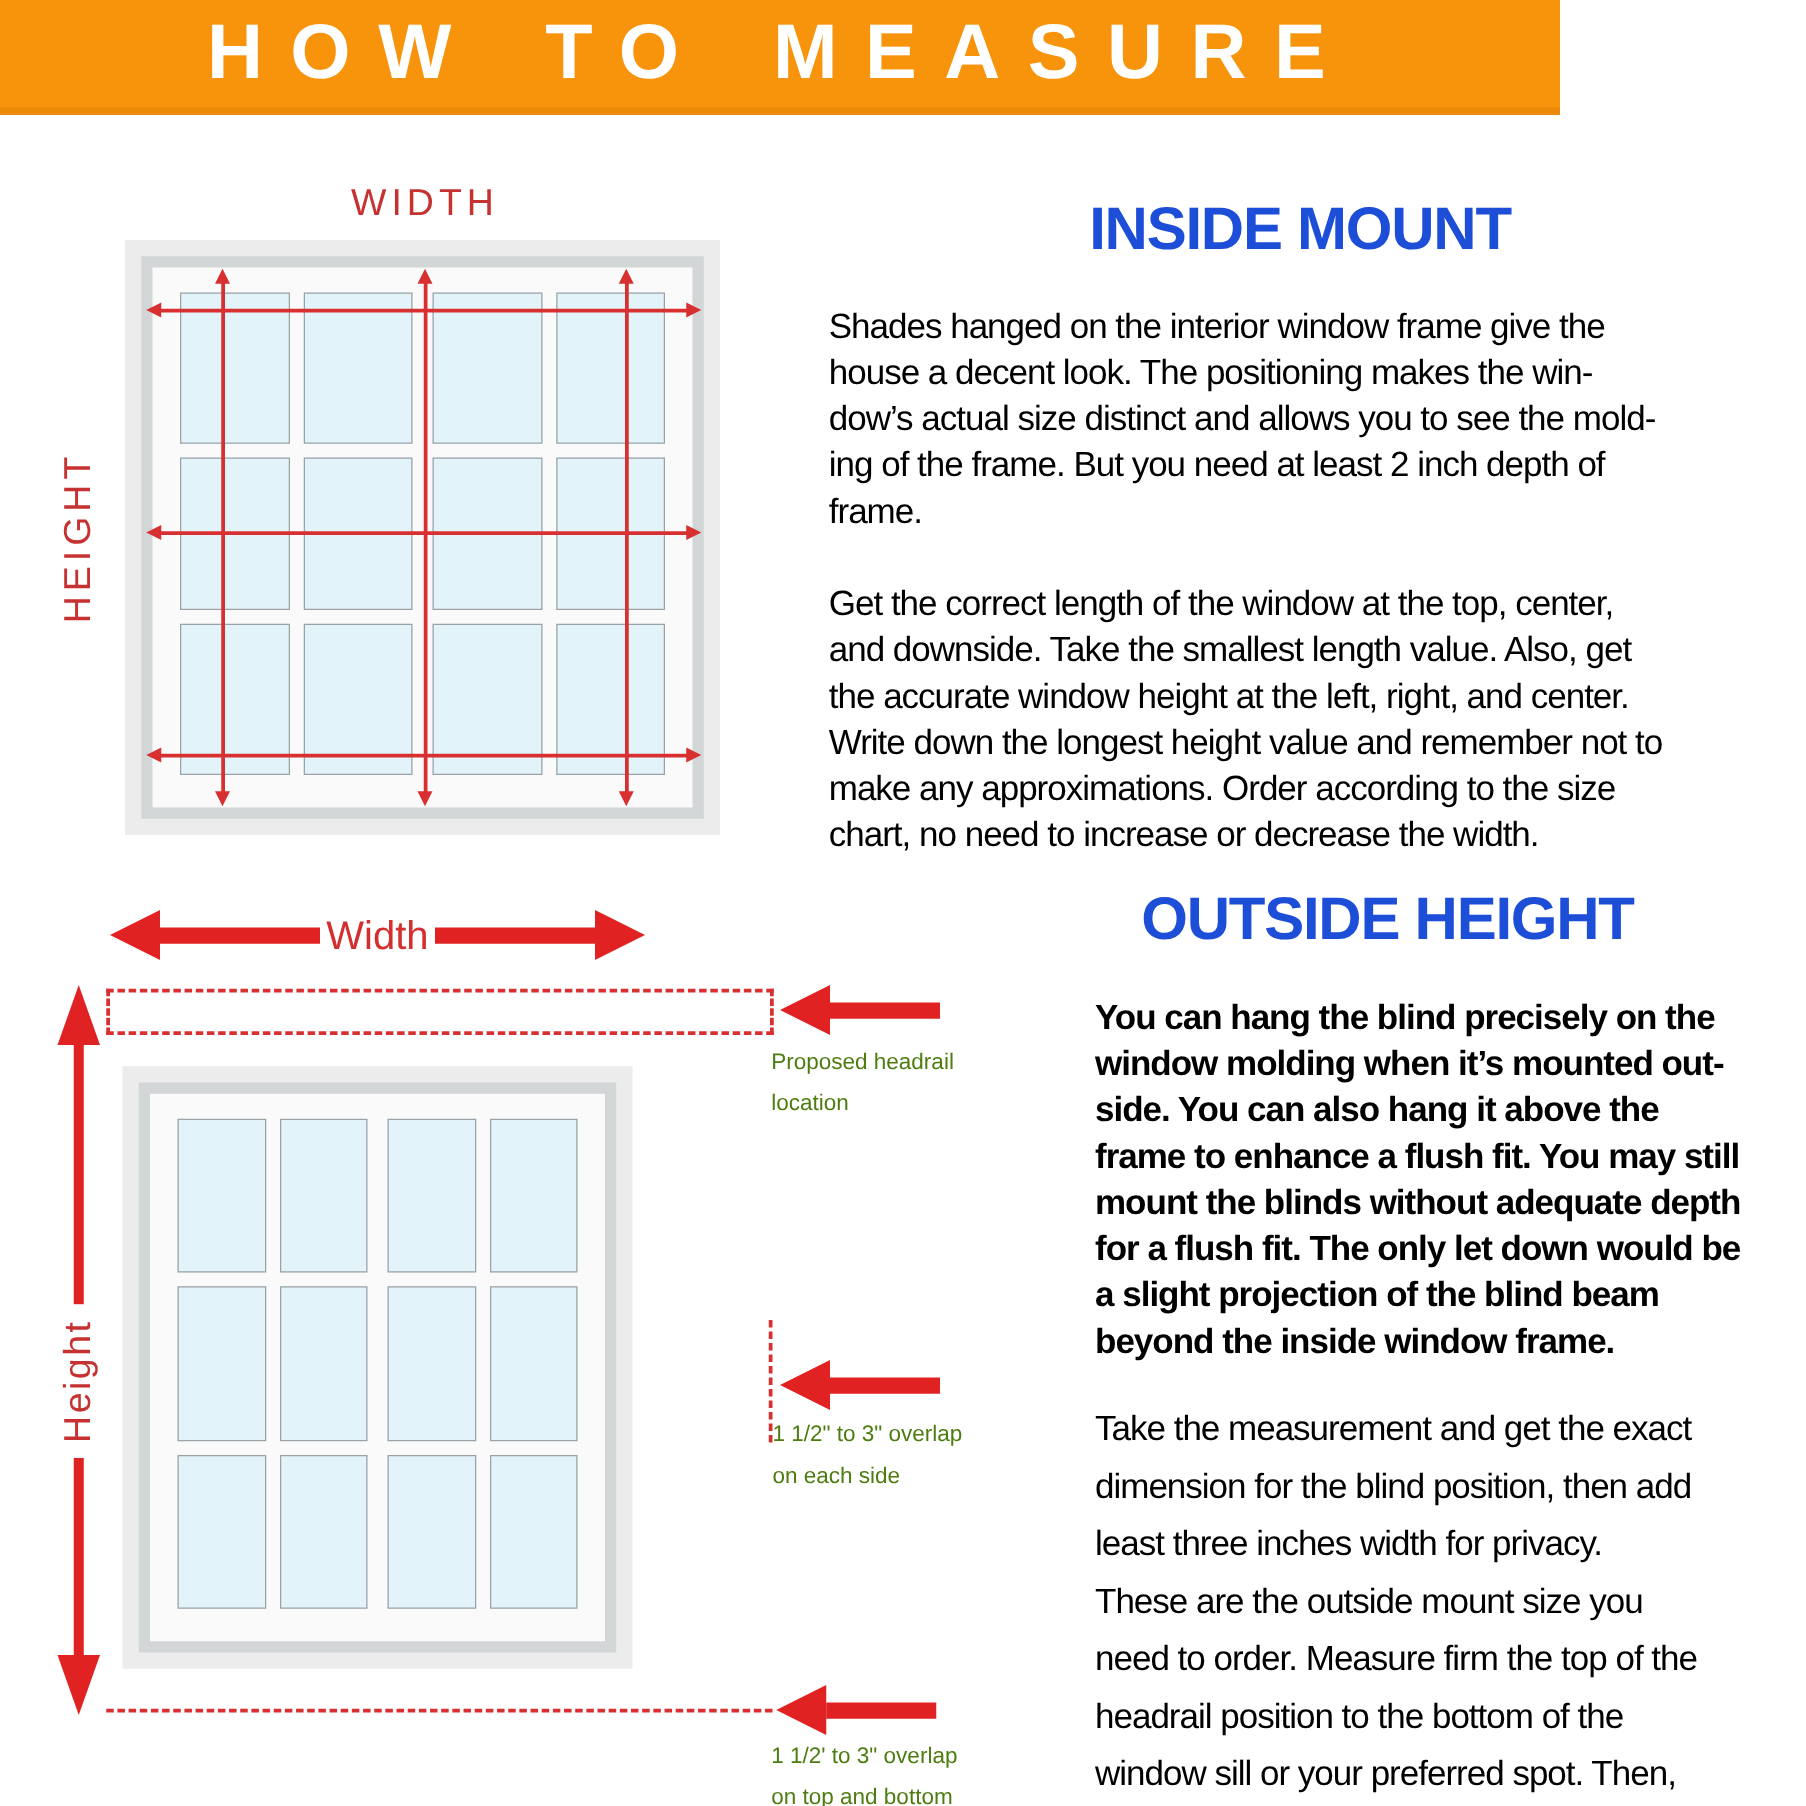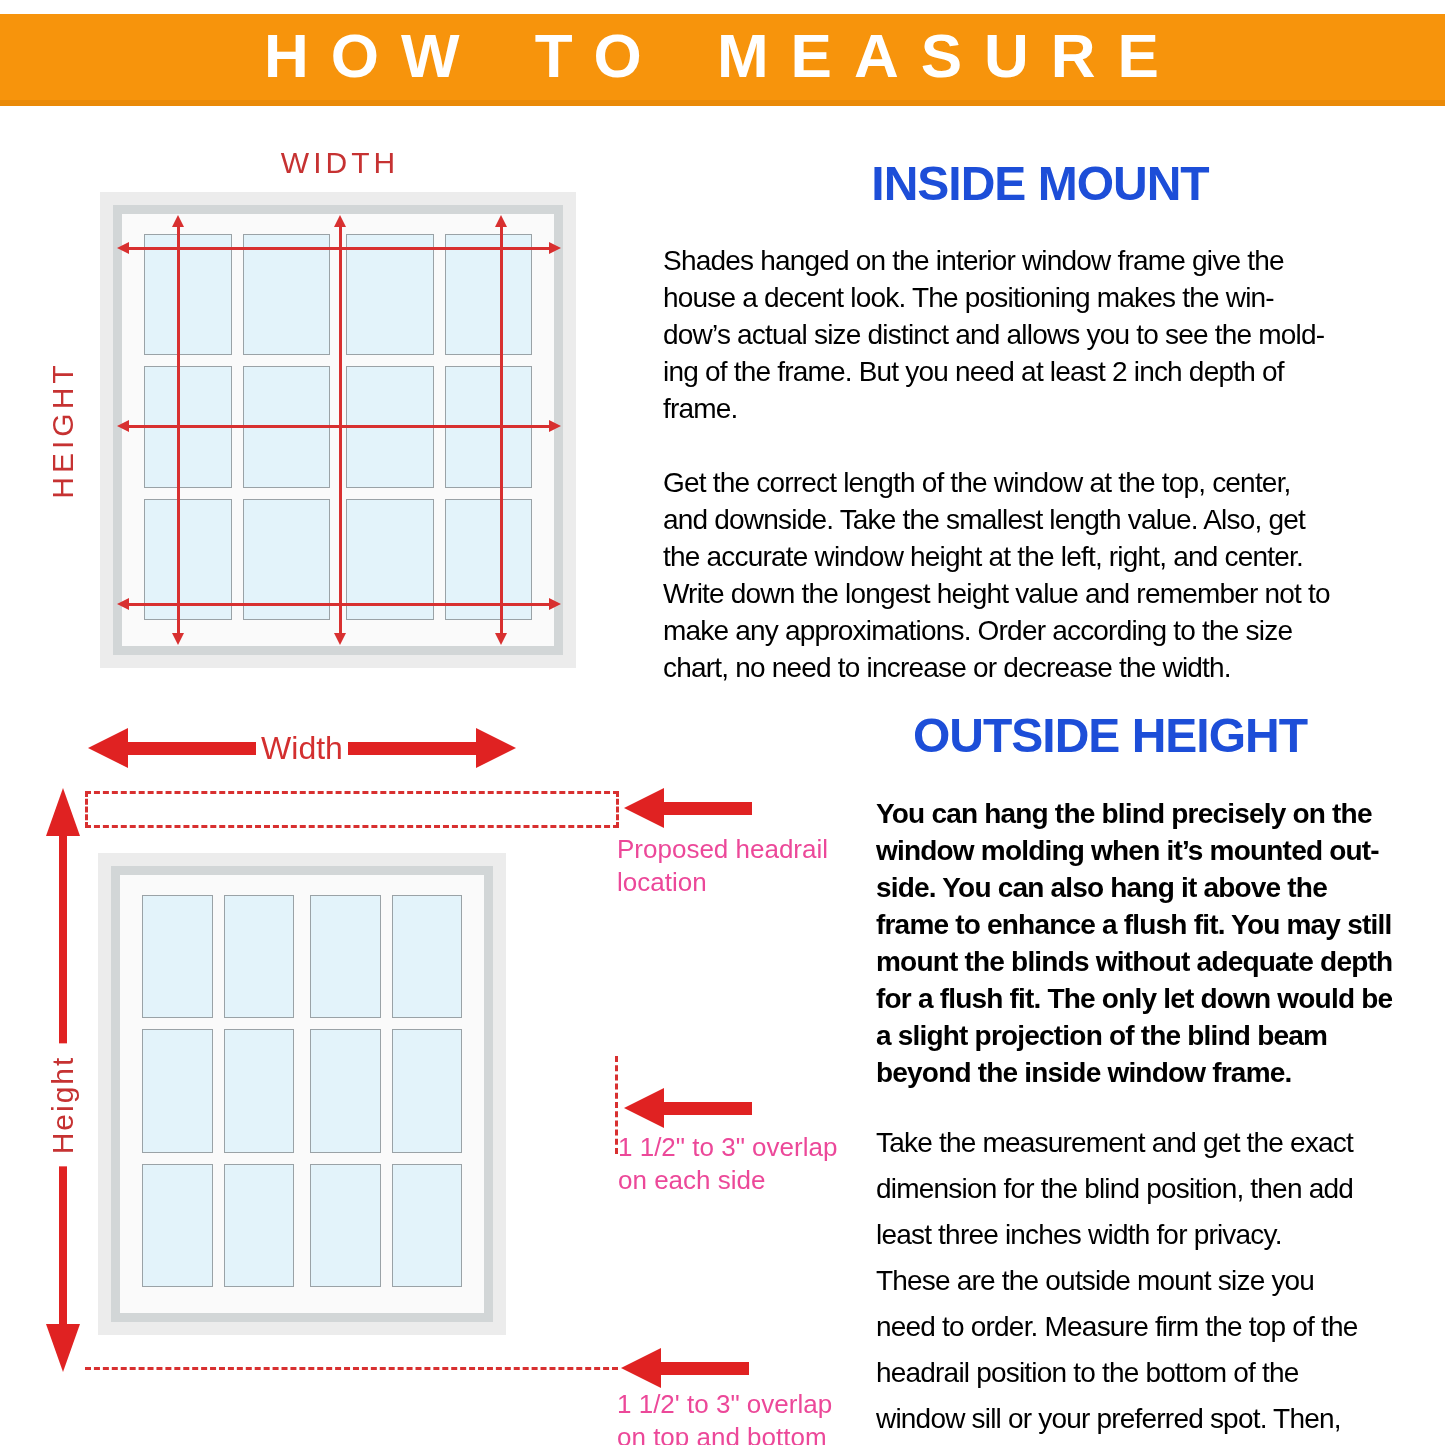--- a/index.html
+++ b/index.html
@@ -2,23 +2,23 @@
 <html><head>
 <meta charset="utf-8">
 <style>
   html,body{margin:0;padding:0;}
   body{
     width:1445px;height:1445px;position:relative;background:#ffffff;
     font-family:"Liberation Sans", sans-serif;overflow:hidden;
   }
   
   .banner{
-    position:absolute;left:0;top:0;width:1445px;height:86px;
+    position:absolute;left:0;top:0;width:1248px;height:86px;
     background:#F7940C;border-bottom:6px solid #EA8A08;
-    display:flex;align-items:center;justify-content:center;margin-top:14px;
+    display:flex;align-items:center;justify-content:center;
   }
   .banner-title{
     color:#ffffff;font-size:62px;font-weight:bold;
     letter-spacing:22px;word-spacing:14px;white-space:pre;
     transform:translateY(-2px);
   }
   
   .red-label{color:#C63232;white-space:pre;}
   .mount-heading{
     position:absolute;font-size:48px;font-weight:bold;color:#1d4ed8;
@@ -74,21 +74,21 @@
     border-bottom:48px solid #E02222;}
   .tri-down{position:absolute;width:0;height:0;
     border-left:17px solid transparent;border-right:17px solid transparent;
     border-top:48px solid #E02222;}
   .vshaft{position:absolute;width:8px;background:#E02222;}
   .vlabel{
     position:absolute;transform:translate(-50%,-50%) rotate(-90deg);
     background:#ffffff;padding:6px 12px;font-size:30px;letter-spacing:2px;
     color:#C63232;white-space:pre;
   }
-  .small-red{position:absolute;font-size:26px;line-height:33px;color:#ec4899;white-space:pre;}
+  .small-red{position:absolute;font-size:18px;line-height:33px;color:#4d7c0f;white-space:pre;}
 </style>
 </head>
 <body>
 
 <div class="banner">
   <div class="banner-title">HOW TO MEASURE</div>
 </div>
 
 <div>
   <div class="red-label" style="position:absolute;left:240px;top:146px;width:200px;text-align:center;font-size:30px;letter-spacing:4px;">WIDTH</div>

